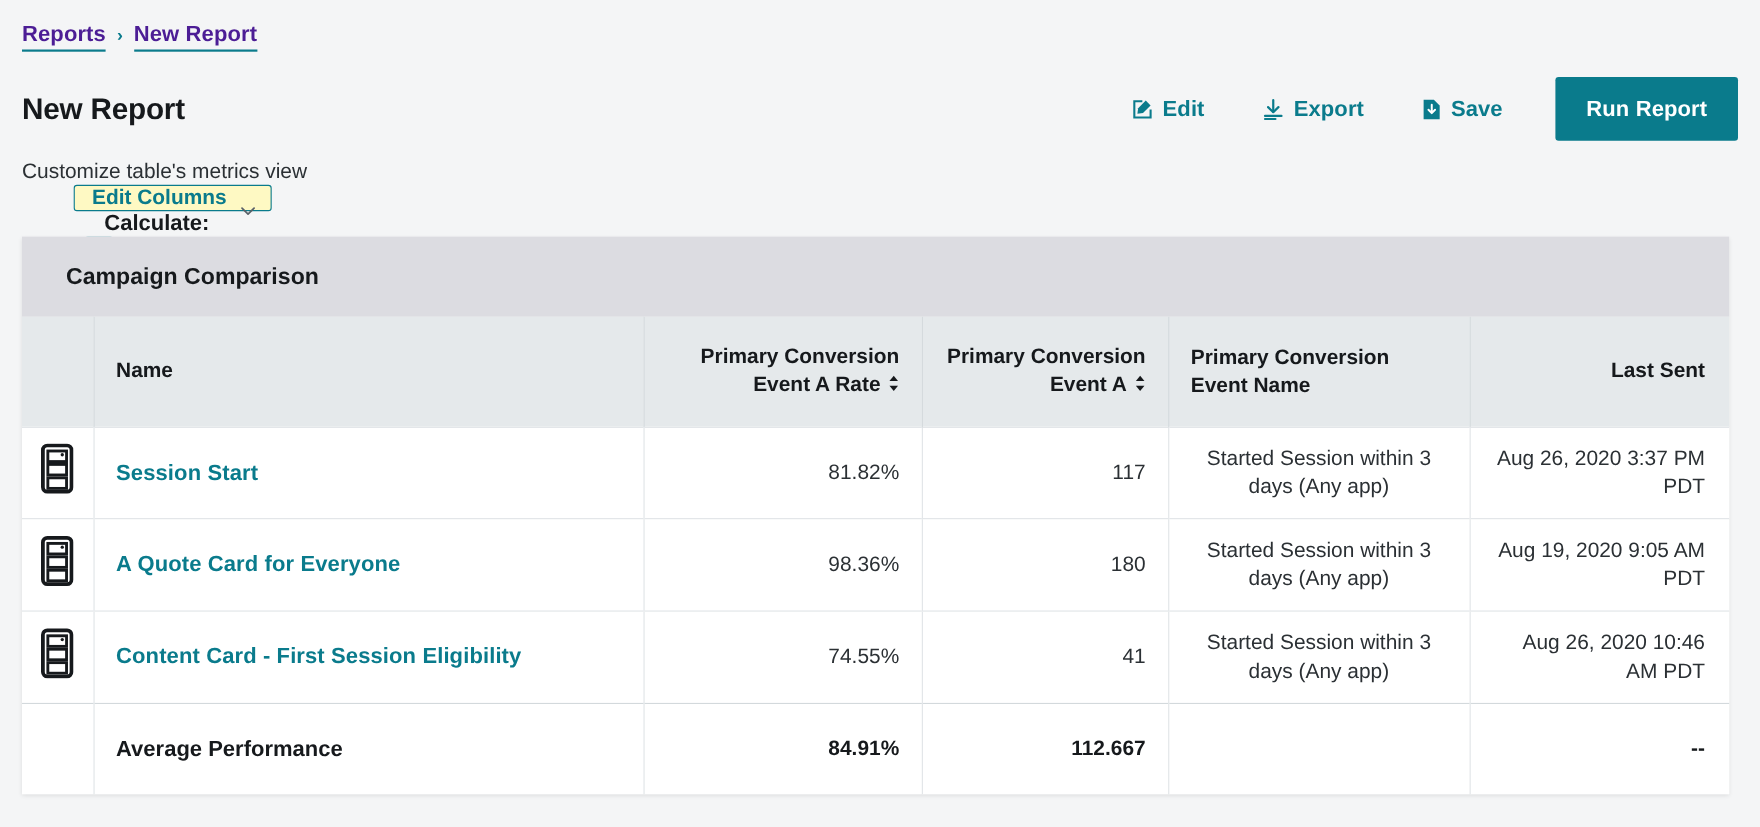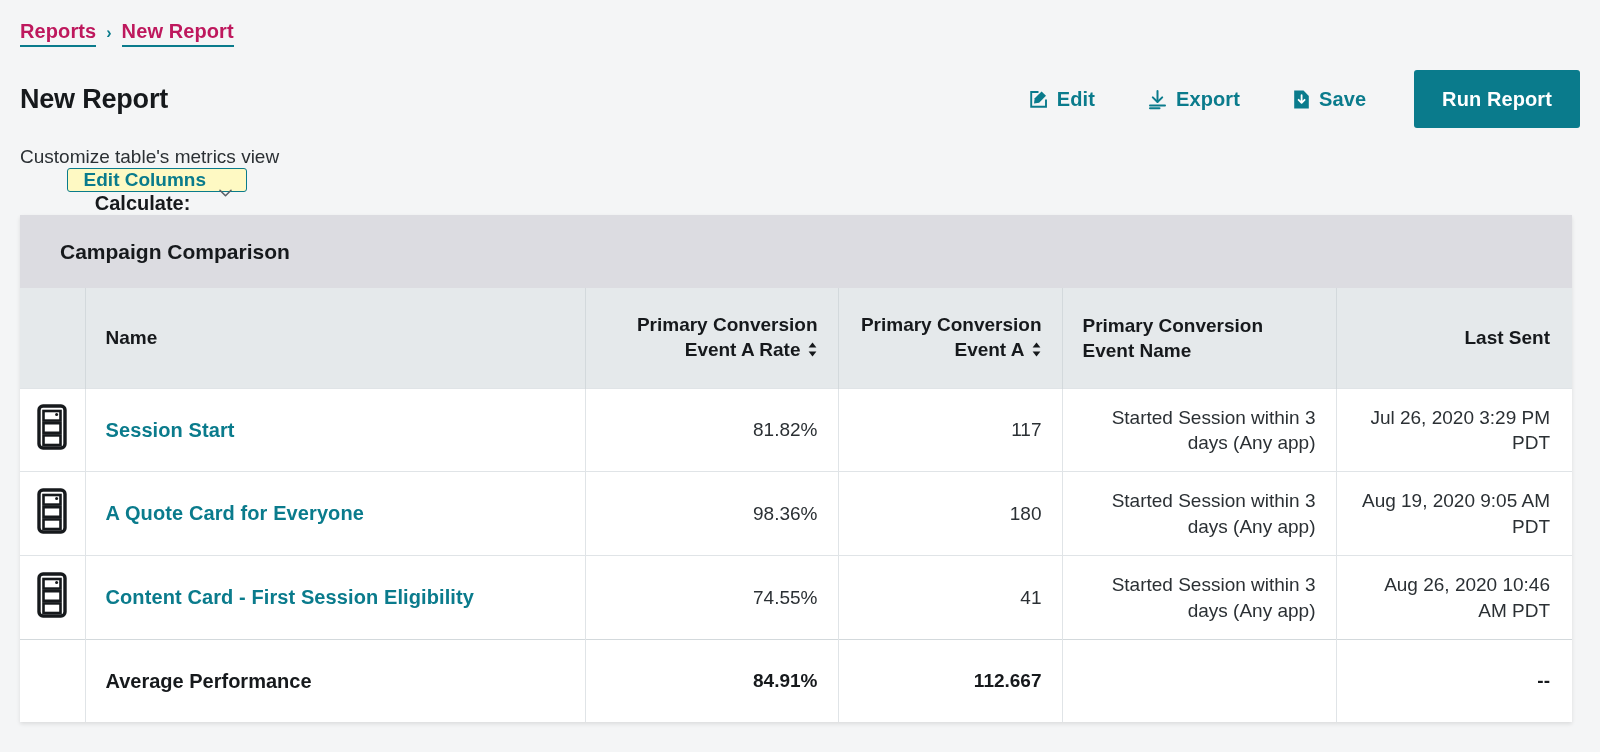--- a/index.html
+++ b/index.html
@@ -12,21 +12,21 @@
   }
   .page { position: relative; width: 1600px; height: 752px; overflow: hidden; }
 
   
   .breadcrumb {
     position: absolute; left: 20px; top: 20px;
     display: flex; align-items: center; gap: 10px;
     font-size: 20px; font-weight: 700;
   }
   .crumb-link {
-    color: #be185d; text-decoration: none;
+    color: #4c1d95; text-decoration: none;
     border-bottom: 2px solid #0a7b8c;
     padding-bottom: 2px; cursor: pointer;
     letter-spacing: .1px;
   }
   .crumb-sep {
     color: #0a7b8c; font-weight: 700; font-size: 16px;
     line-height: 1; padding-bottom: 2px;
   }
 
   
@@ -130,21 +130,21 @@
     border-right: 1px solid #e0e4e7;
     font-size: 19px; color: #2b3034;
     padding: 16px 20px; line-height: 1.34;
     height: 78px; vertical-align: middle;
     background: #fff;
   }
   tbody td:last-child { border-right: none; }
   td.c-icon { padding: 0; text-align: center; }
   td.c-name { text-align: left; padding-left: 20px; }
   td.c-rate, td.c-count { text-align: right; }
-  td.c-event { text-align: right; }
+  td.c-event { text-align: center; }
   td.c-sent { text-align: right; padding-right: 22px; }
   .camp-link {
     color: #0a7b8c; font-size: 20px; font-weight: 700;
     text-decoration: none; cursor: pointer; letter-spacing: .1px;
   }
   tr.summary td {
     font-weight: 700; color: #16191c; height: 82px;
     border-top: 1px solid #d3d9dc;
     margin-left: 24px;
   }
@@ -281,21 +281,21 @@
                 <rect x="6.5" y="31.4" width="17" height="9.6" stroke="#16191c" stroke-width="2.6"></rect>
               </svg>
             </span>
           </td>
           <td class="c-name">
             <a class="camp-link">Session Start</a>
           </td>
           <td class="c-rate">81.82%</td>
           <td class="c-count">117</td>
           <td class="c-event">Started Session within 3 days (Any app)</td>
-          <td class="c-sent">Jul 26, 2020 3:29 PM PDT</td>
+          <td class="c-sent">Aug 26, 2020 3:37 PM PDT</td>
         </tr>
 
         <tr>
           <td class="c-icon">
             <span>
               <svg width="30" height="46" viewBox="0 0 30 46" fill="none">
                 <rect x="2" y="2" width="26" height="42" rx="4" stroke="#16191c" stroke-width="3.4"></rect>
                 <rect x="6.5" y="7" width="17" height="9.6" stroke="#16191c" stroke-width="2.6"></rect>
                 <circle cx="19.6" cy="10.4" r="1.5" fill="#16191c"></circle>
                 <rect x="6.5" y="19.2" width="17" height="9.6" stroke="#16191c" stroke-width="2.6"></rect>

